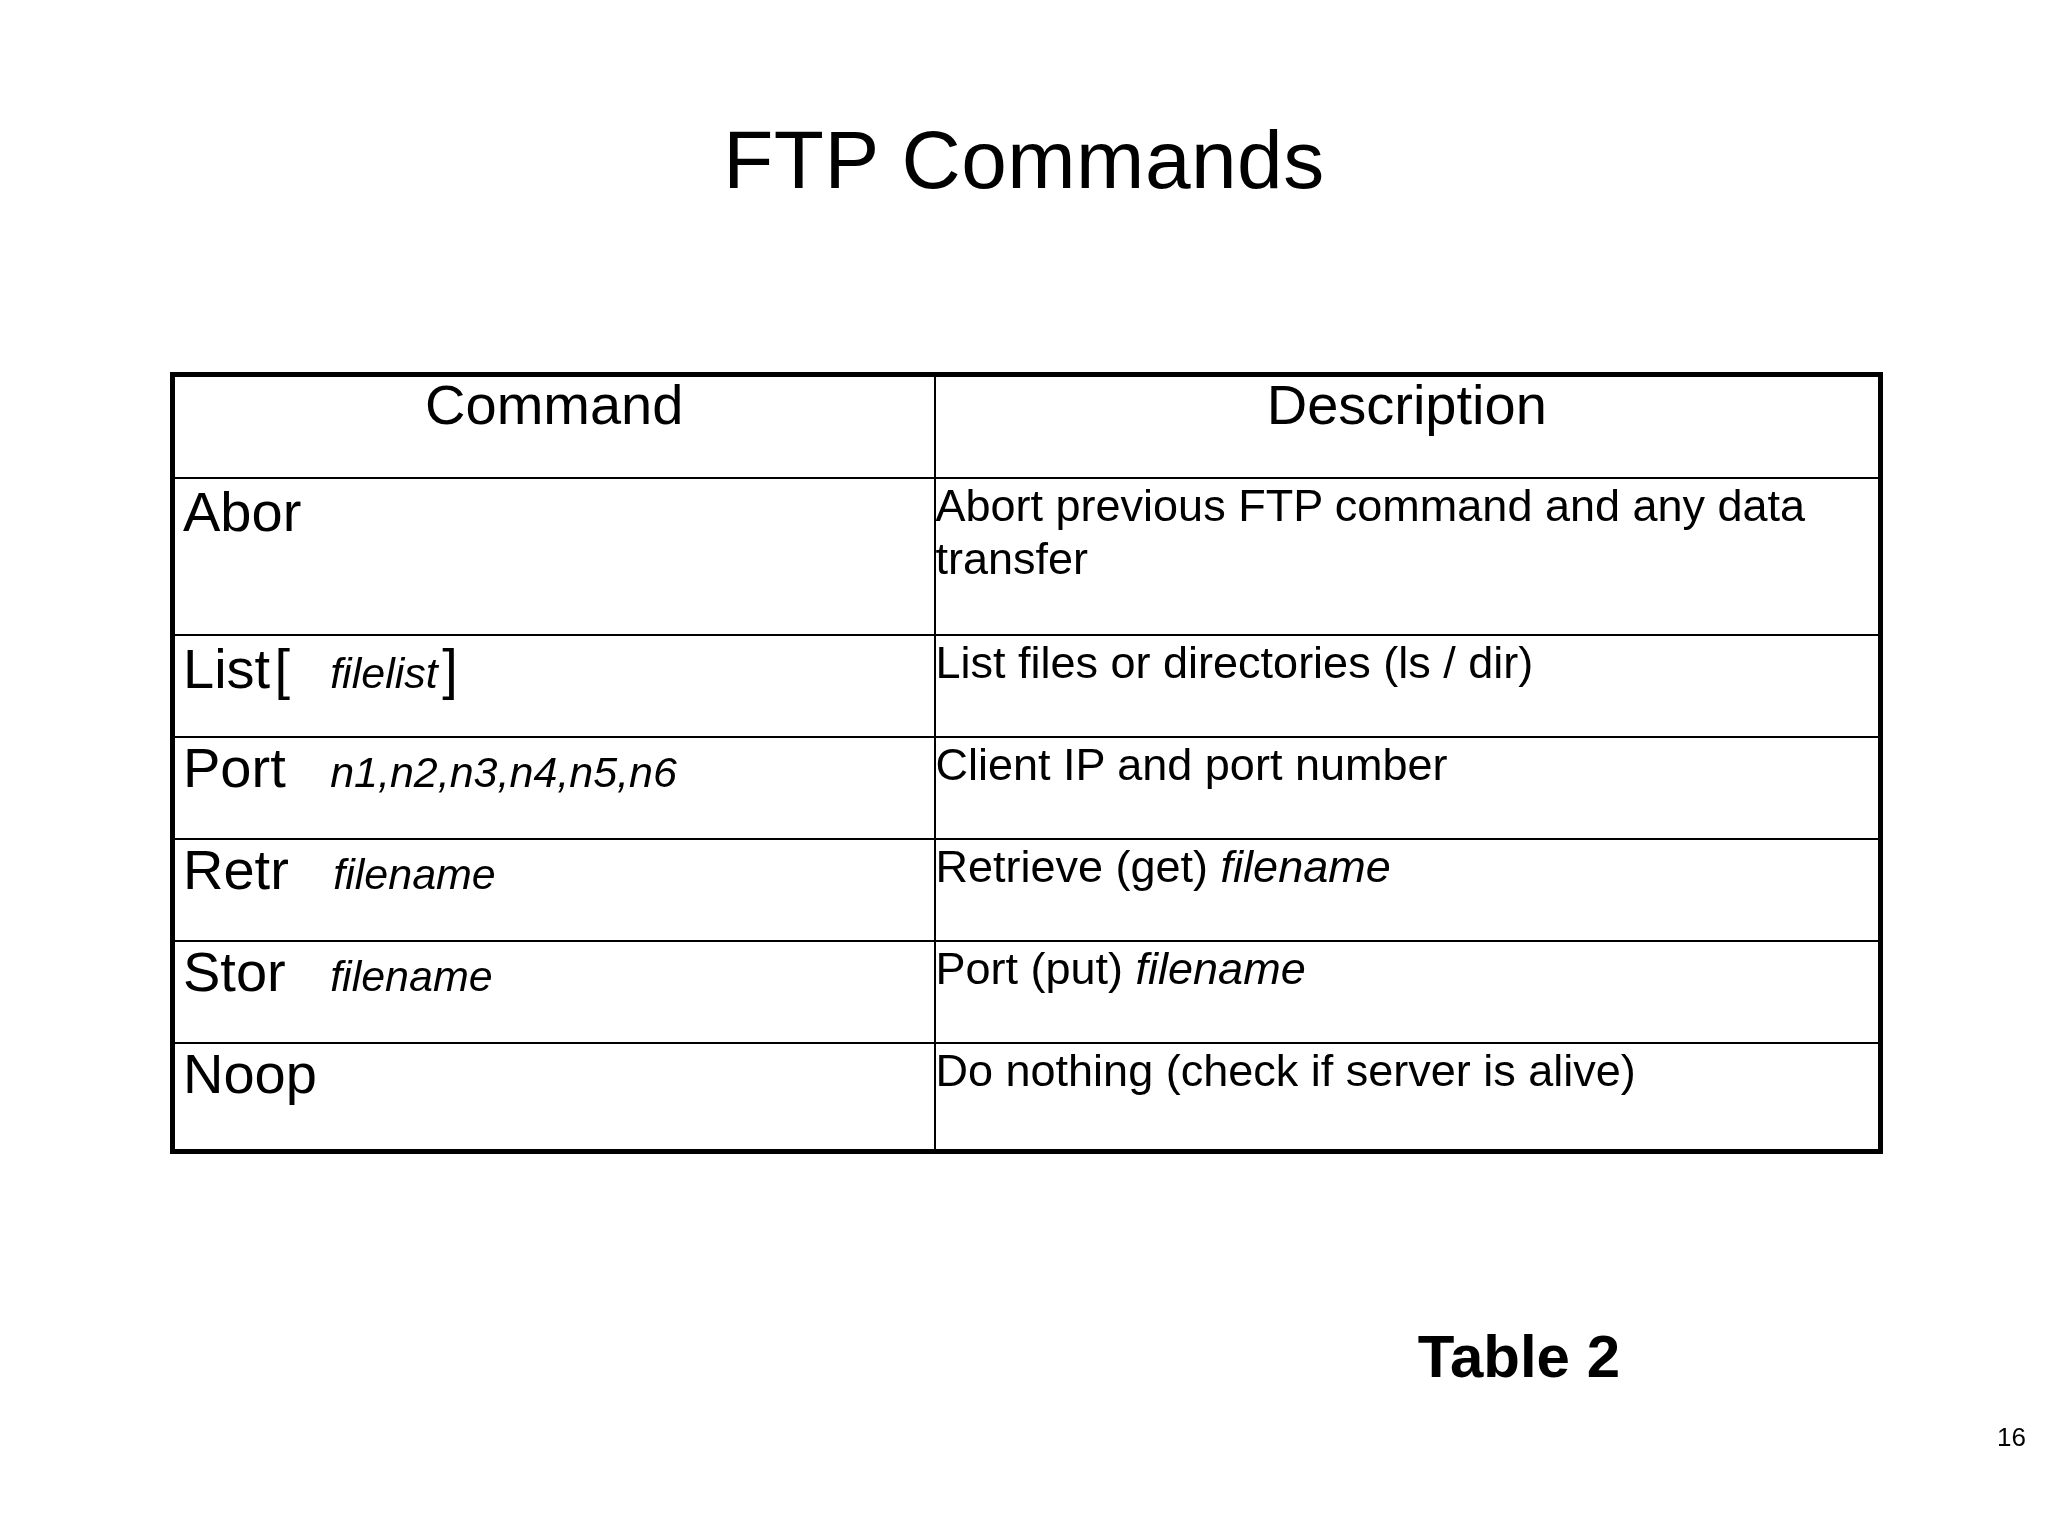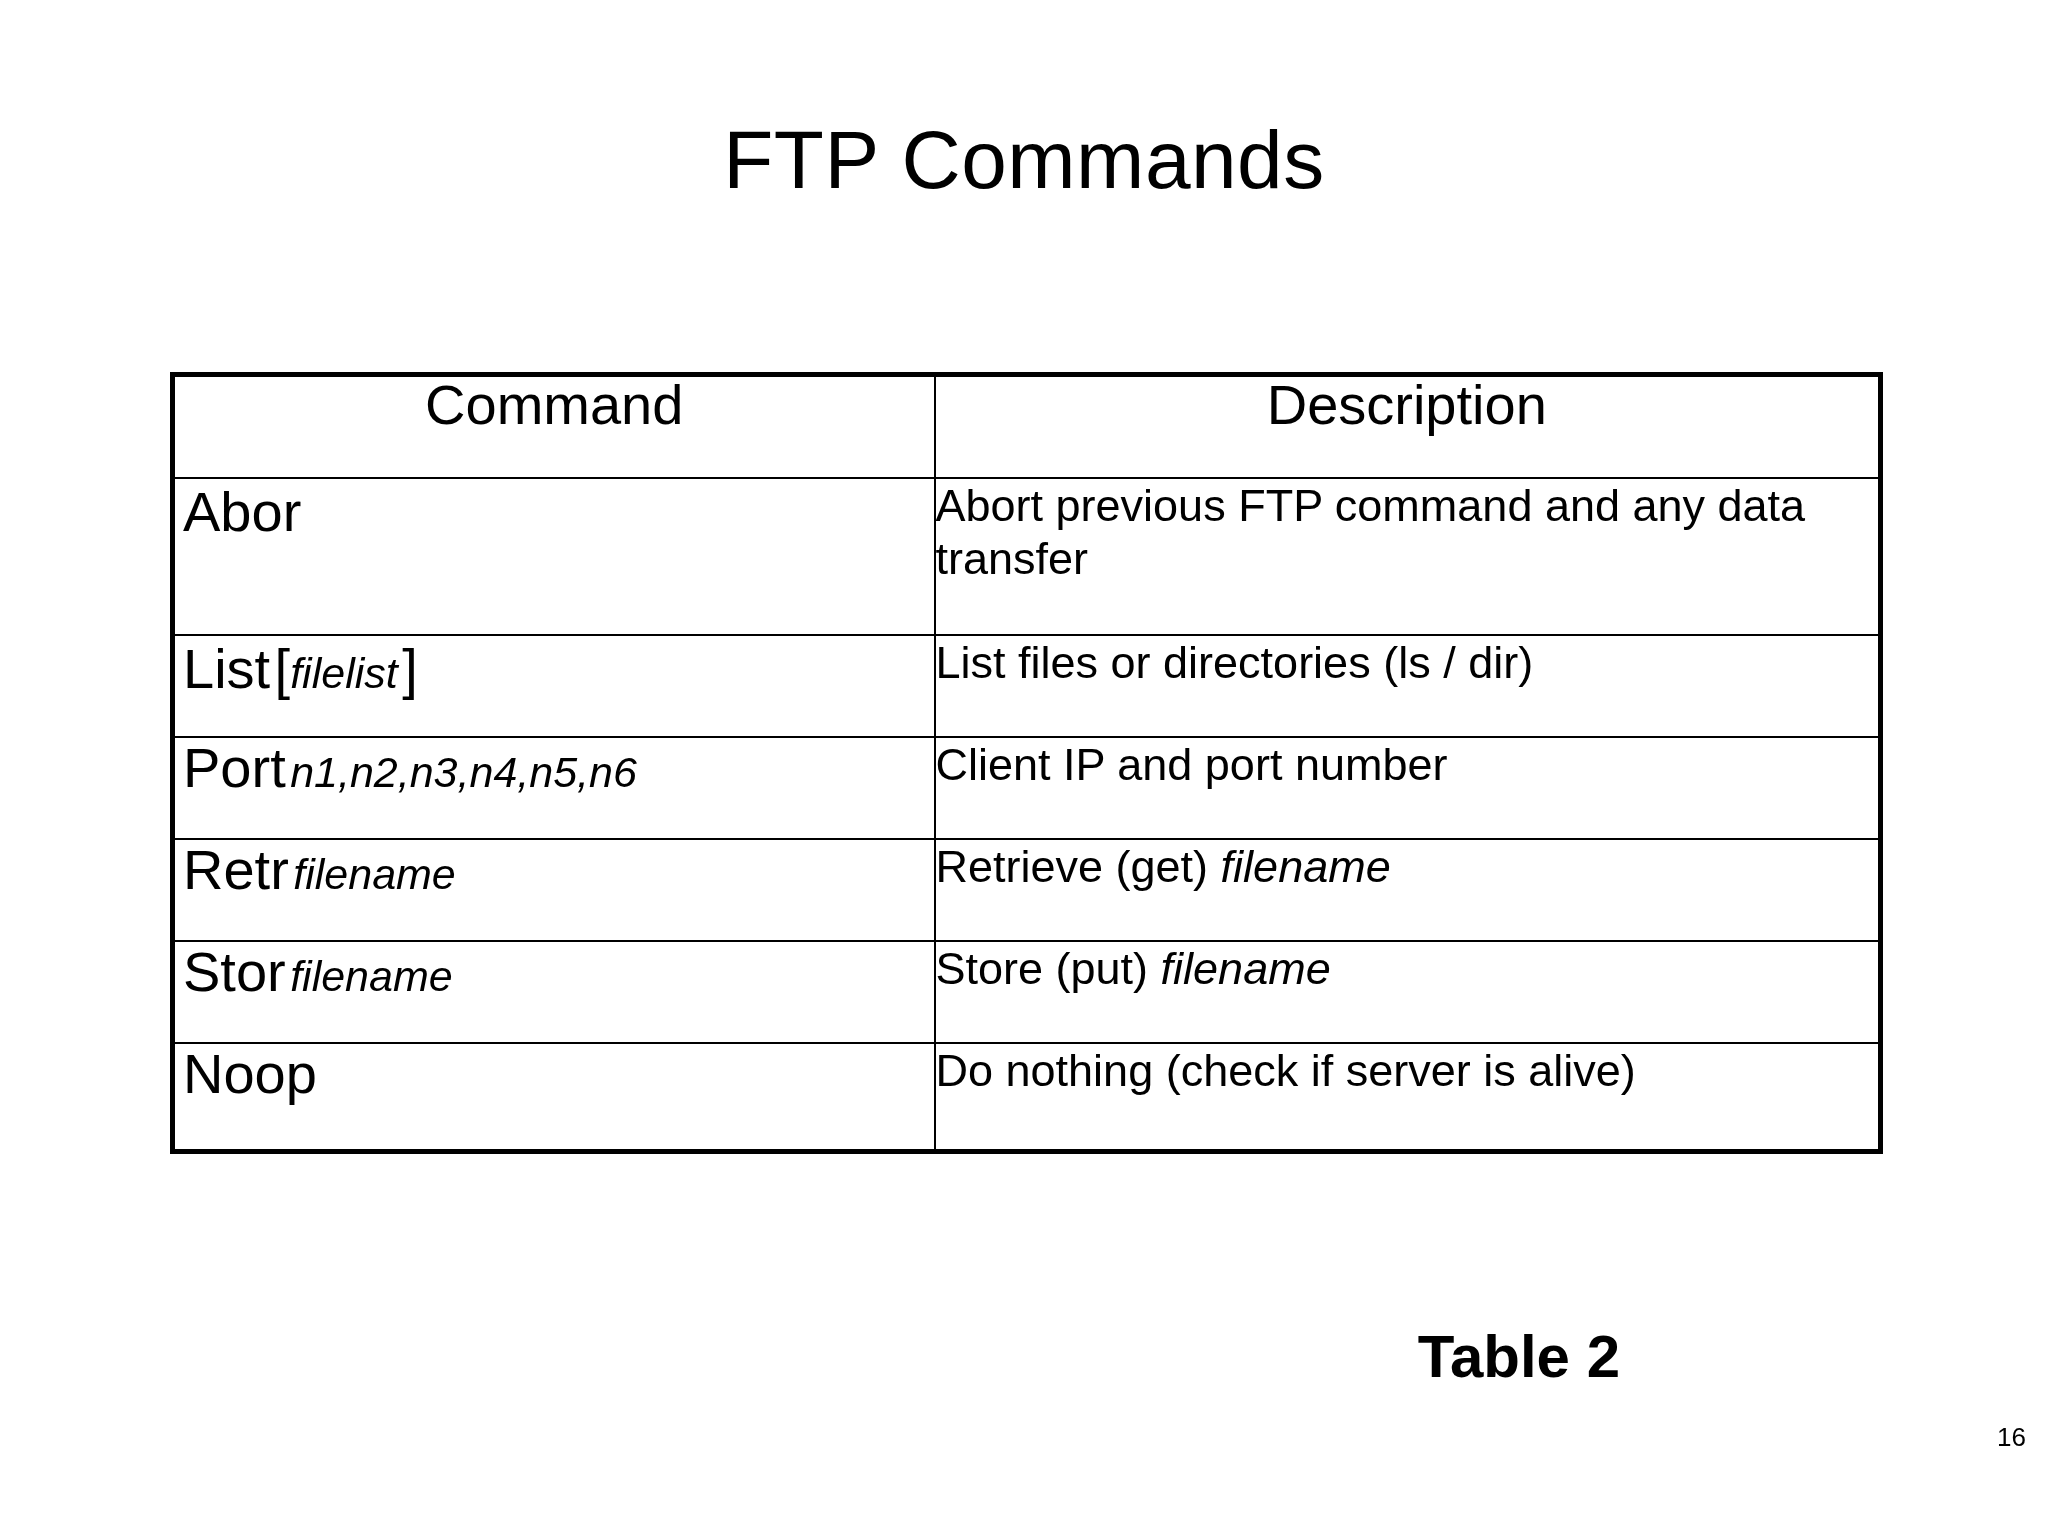--- a/index.html
+++ b/index.html
@@ -70,20 +70,21 @@
   .cmd-cell .cmd-main {
     font-size: 56px;
     line-height: 1.06;
     white-space: nowrap;
     padding-left: 8px;
   }
   .cmd-cell .cmd-arg {
     font-size: 43px;
     font-style: italic;
     line-height: 1.06;
+    margin-left: 40px;
   }
   .cmd-cell .cmd-brkt {
     font-size: 56px;
     font-style: normal;
   }
 
   
   .desc-cell {
     padding: 14px 10px 0 16px;
   }
@@ -182,21 +183,21 @@
       <td class="desc-cell">
         <span class="desc-text">Retrieve (get) </span><span class="desc-text desc-em">filename</span><span class="desc-text"></span>
       </td>
     </tr>
 
     <tr class="row-stor">
       <td class="cmd-cell">
         <span class="cmd-main">Stor</span>&nbsp;<span class="cmd-arg">filename</span>
       </td>
       <td class="desc-cell">
-        <span class="desc-text">Store (put) </span><span class="desc-text desc-em">filename</span><span class="desc-text"></span>
+        <span class="desc-text">Port (put) </span><span class="desc-text desc-em">filename</span><span class="desc-text"></span>
       </td>
     </tr>
 
     <tr class="row-noop">
       <td class="cmd-cell">
         <span class="cmd-main">Noop</span><span class="cmd-arg"></span>
       </td>
       <td class="desc-cell">
         <span class="desc-text">Do nothing (check if server is alive)</span><span class="desc-text desc-em"></span><span class="desc-text"></span>
       </td>

